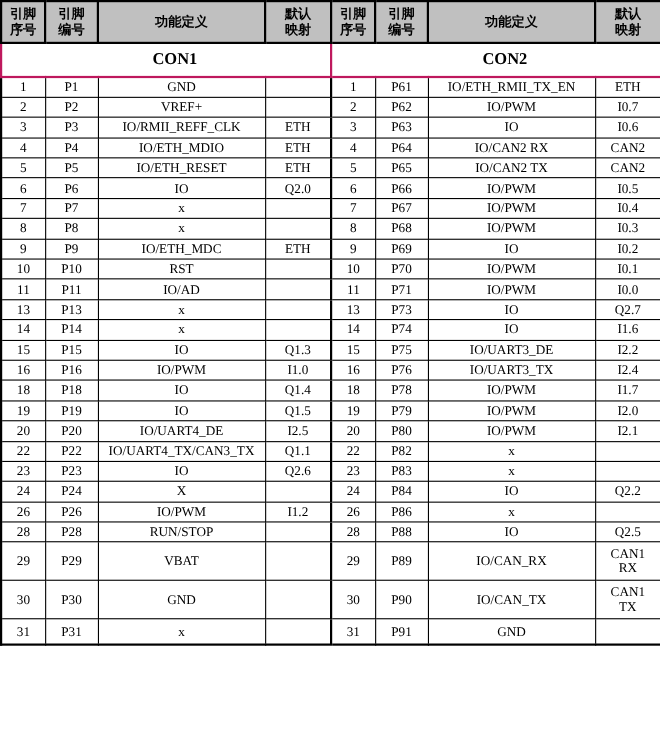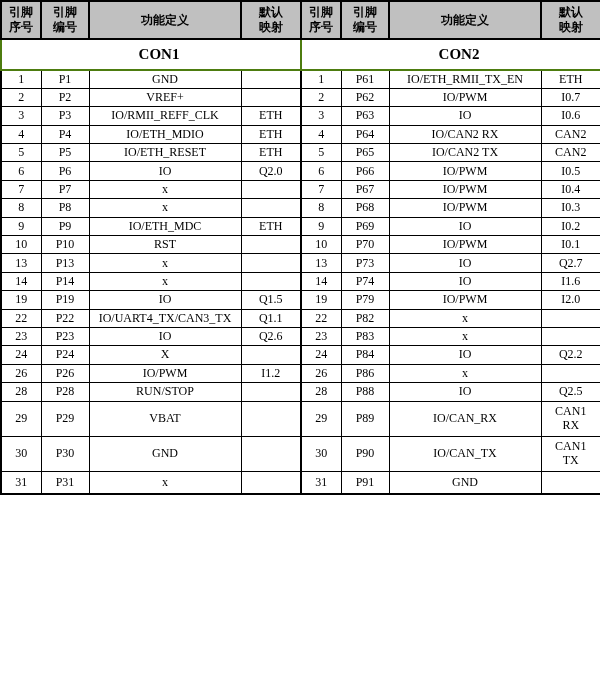--- a/index.html
+++ b/index.html
@@ -38,21 +38,21 @@
     background: #c0c0c0;
     border: 2px solid #000000;
     font-weight: bold;
     font-size: 12px;
     line-height: 1.25;
     white-space: pre-line;
     height: 38px;
   }
   
   tr.con-row td {
-    border: 2px solid #4d7c0f;
+    border: 2px solid #be185d;
     font-weight: bold;
     font-size: 15px;
     height: 31px;
     font-family: "Liberation Serif", "DejaVu Serif", serif;
     padding-left: 18px;
   }
   
   tbody tr.data-row {
     height: 18.4px;
   }
@@ -210,48 +210,98 @@
           <td>10</td>
           <td>P10</td>
           <td>RST</td>
           <td></td>
           <td class="mid">10</td>
           <td>P70</td>
           <td>IO/PWM</td>
           <td>I0.1</td>
         </tr>
         <tr class="data-row">
+          <td>11</td>
+          <td>P11</td>
+          <td>IO/AD</td>
+          <td></td>
+          <td class="mid">11</td>
+          <td>P71</td>
+          <td>IO/PWM</td>
+          <td>I0.0</td>
+        </tr>
+        <tr class="data-row">
           <td>13</td>
           <td>P13</td>
           <td>x</td>
           <td></td>
           <td class="mid">13</td>
           <td>P73</td>
           <td>IO</td>
           <td>Q2.7</td>
         </tr>
         <tr class="data-row">
           <td>14</td>
           <td>P14</td>
           <td>x</td>
           <td></td>
           <td class="mid">14</td>
           <td>P74</td>
           <td>IO</td>
           <td>I1.6</td>
+        </tr>
+        <tr class="data-row">
+          <td>15</td>
+          <td>P15</td>
+          <td>IO</td>
+          <td>Q1.3</td>
+          <td class="mid">15</td>
+          <td>P75</td>
+          <td>IO/UART3_DE</td>
+          <td>I2.2</td>
+        </tr>
+        <tr class="data-row">
+          <td>16</td>
+          <td>P16</td>
+          <td>IO/PWM</td>
+          <td>I1.0</td>
+          <td class="mid">16</td>
+          <td>P76</td>
+          <td>IO/UART3_TX</td>
+          <td>I2.4</td>
+        </tr>
+        <tr class="data-row">
+          <td>18</td>
+          <td>P18</td>
+          <td>IO</td>
+          <td>Q1.4</td>
+          <td class="mid">18</td>
+          <td>P78</td>
+          <td>IO/PWM</td>
+          <td>I1.7</td>
         </tr>
         <tr class="data-row">
           <td>19</td>
           <td>P19</td>
           <td>IO</td>
           <td>Q1.5</td>
           <td class="mid">19</td>
           <td>P79</td>
           <td>IO/PWM</td>
           <td>I2.0</td>
+        </tr>
+        <tr class="data-row">
+          <td>20</td>
+          <td>P20</td>
+          <td>IO/UART4_DE</td>
+          <td>I2.5</td>
+          <td class="mid">20</td>
+          <td>P80</td>
+          <td>IO/PWM</td>
+          <td>I2.1</td>
         </tr>
         <tr class="data-row">
           <td>22</td>
           <td>P22</td>
           <td>IO/UART4_TX/CAN3_TX</td>
           <td>Q1.1</td>
           <td class="mid">22</td>
           <td>P82</td>
           <td>x</td>
           <td></td>

